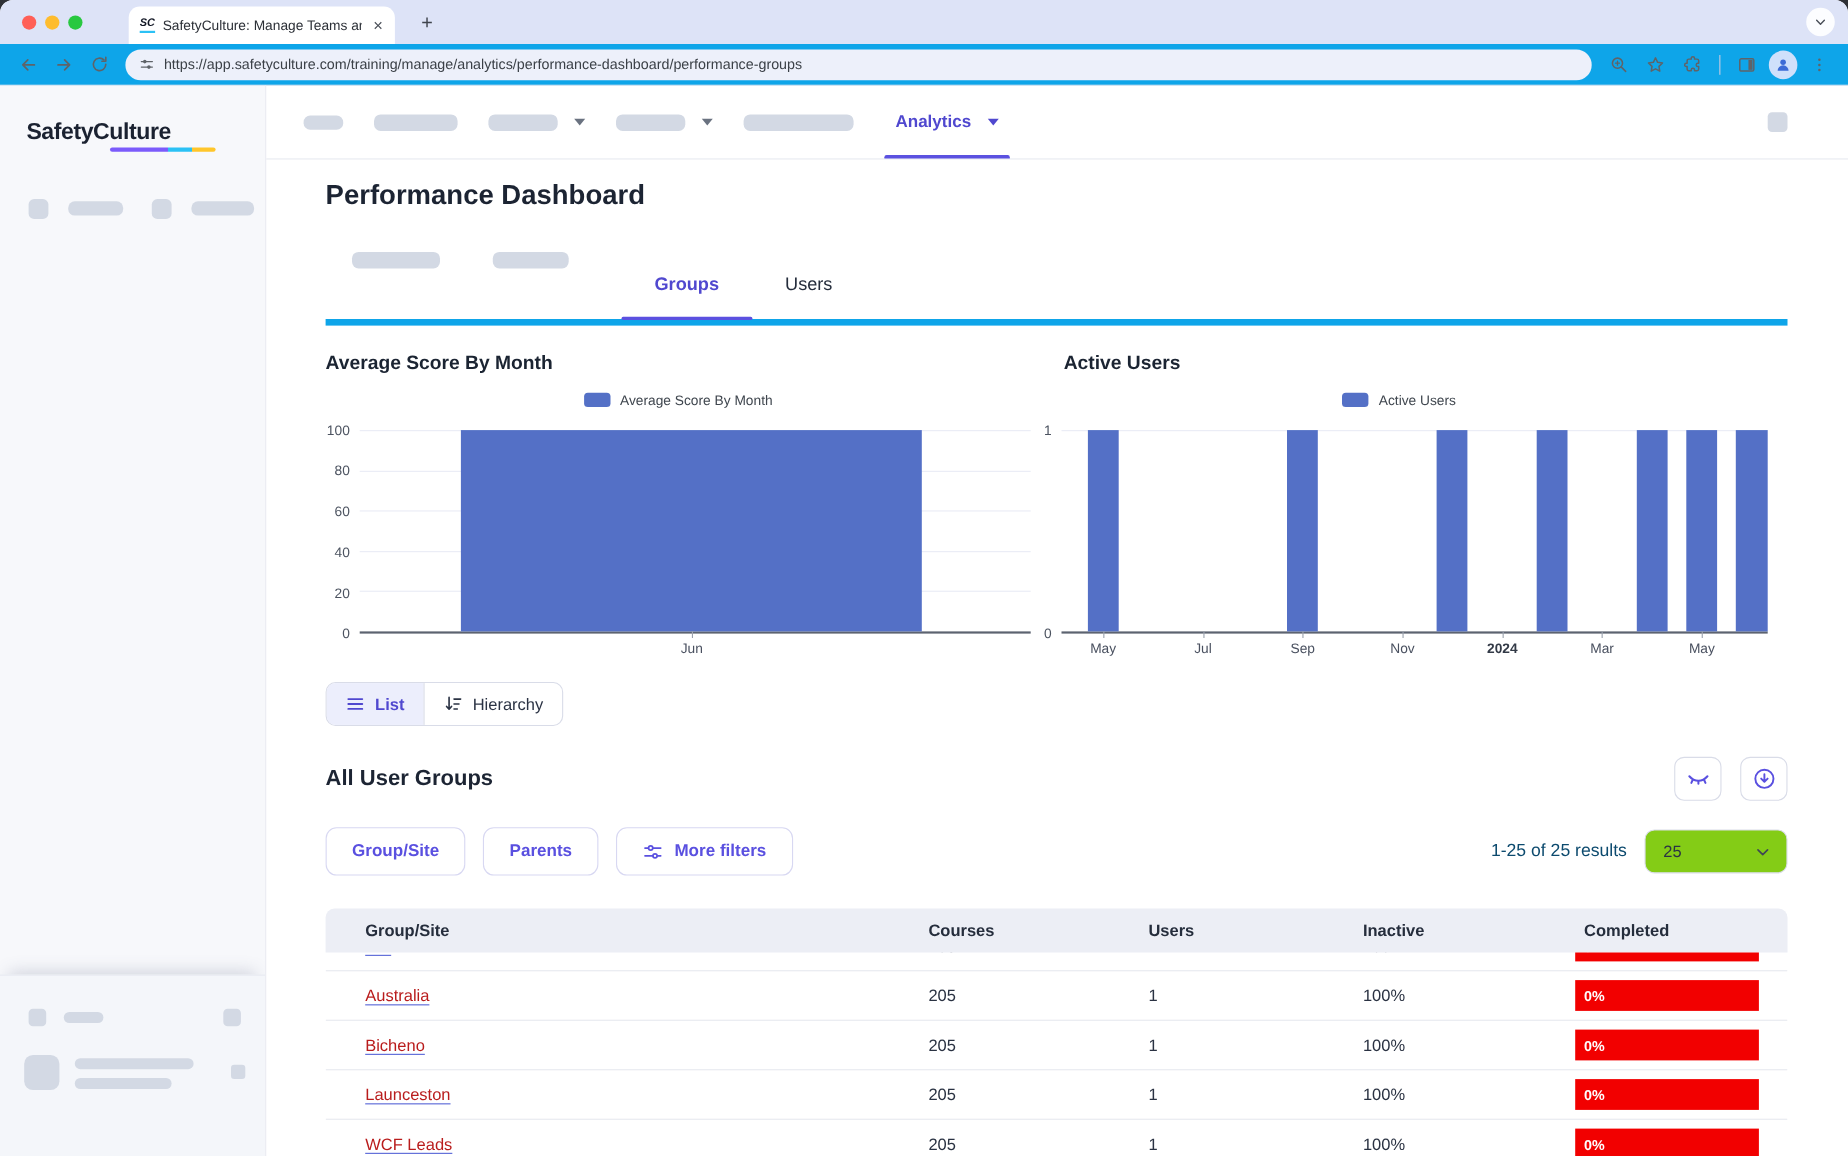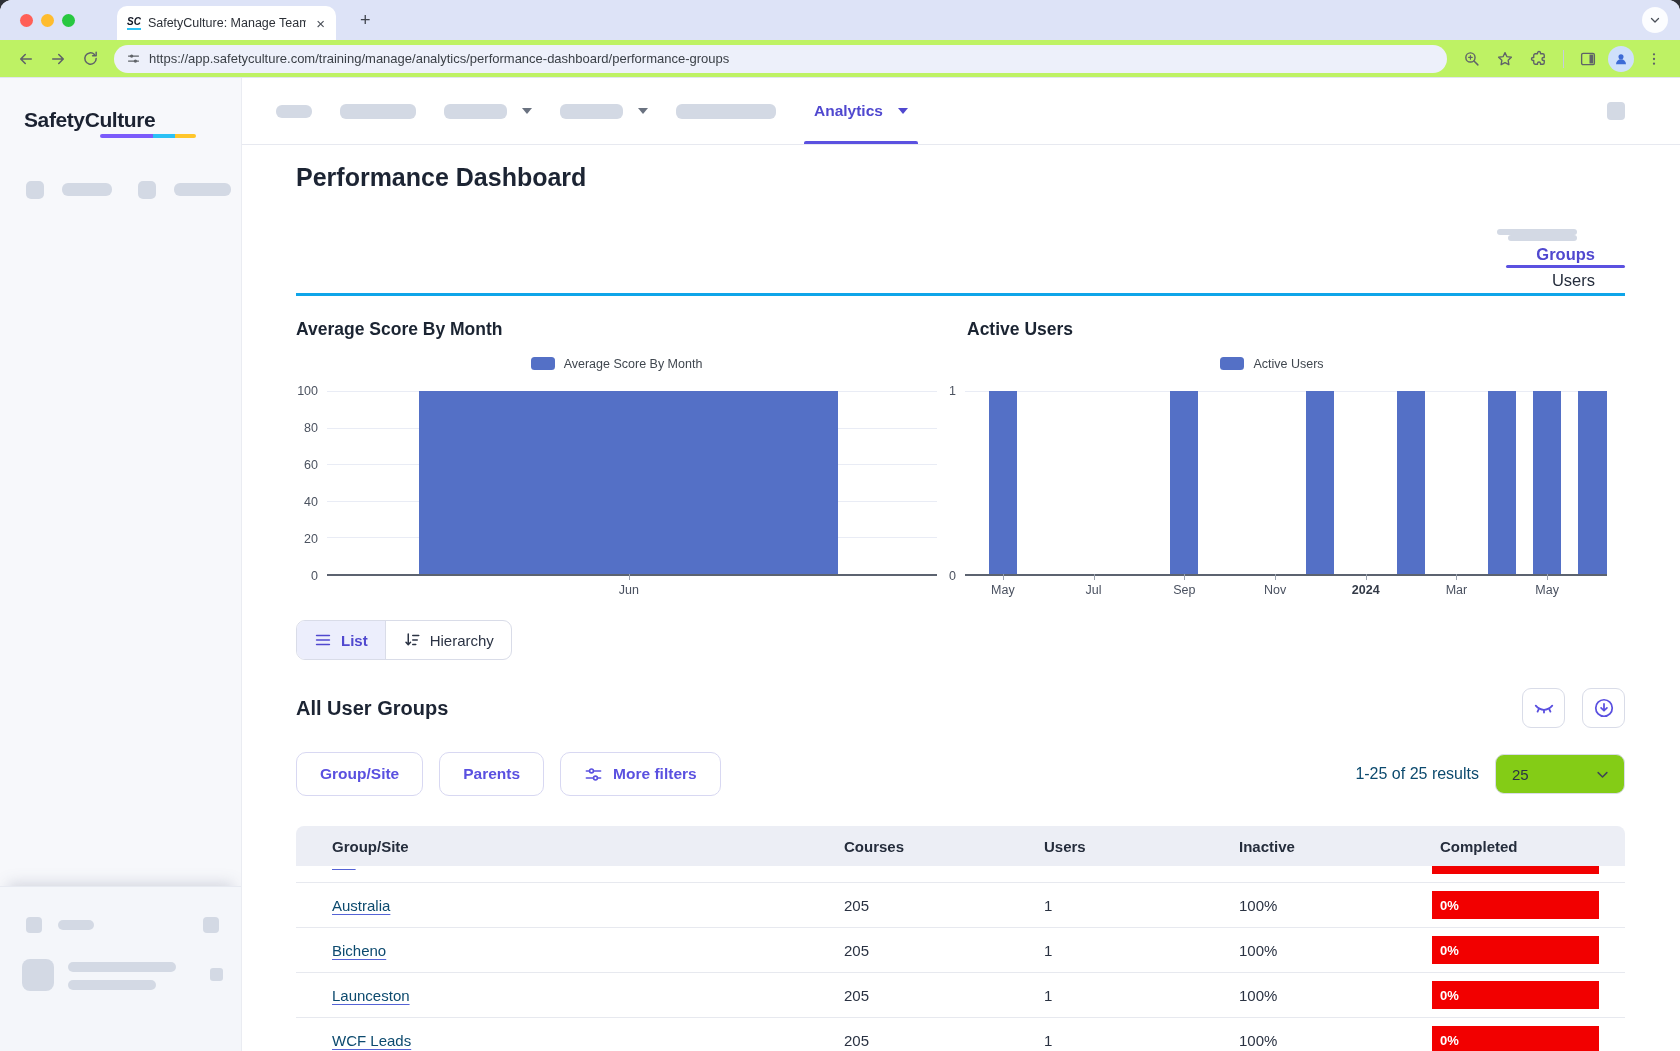--- a/index.html
+++ b/index.html
@@ -6,30 +6,30 @@
   html,body { width:1680px; height:1051px; overflow:hidden; background:#2e3036;
     font-family:"Liberation Sans","DejaVu Sans",sans-serif; }
   .window { width:1680px; height:1051px; border-radius:12px 12px 0 0; overflow:hidden;
     background:#fff; display:flex; flex-direction:column; }
 
   
   .tabstrip { height:40px; background:#dde3f7; display:flex; align-items:center; position:relative; flex:0 0 auto; }
   .traffic { display:flex; gap:8px; margin:0 14px 0 20px; }
   .traffic span { width:13px; height:13px; border-radius:50%; display:block; }
   .tl-red{background:#ff5f57;} .tl-yellow{background:#febc2e;} .tl-green{background:#28c840;}
-  .tab { margin-left:28px; height:34px; align-self:flex-end; width:219px; background:#fff;
+  .tab { margin-left:28px; height:34px; align-self:flex-end; width:242px; background:#fff;
     border-radius:10px 10px 0 0; display:flex; align-items:center; padding:0 8px 0 10px; gap:7px; }
   .favicon { font-size:10px; font-weight:800; color:#101523; line-height:1; border-bottom:2px solid #2bc1f5; padding-bottom:1px; font-style:italic;}
   .tab-title { font-size:12.5px; color:#2c3037; white-space:nowrap; overflow:hidden; flex:1; }
   .tab-close { font-size:15px; color:#4a4f58; padding:0 3px; cursor:default; }
   .newtab { font-size:18px; color:#3f444d; margin-left:16px; padding:2px 8px; }
   .winchev { position:absolute; right:12px; top:7px; width:26px; height:26px; border-radius:50%;
     background:rgba(255,255,255,.9); display:flex; align-items:center; justify-content:center; }
 
-  .toolbar { height:38px; background:#bef264; border-bottom:1px solid #e2e5f0; display:flex; align-items:center; padding:0 12px; gap:4px; flex:0 0 auto;}
+  .toolbar { height:38px; background:#0ea5e9; border-bottom:1px solid #e2e5f0; display:flex; align-items:center; padding:0 12px; gap:4px; flex:0 0 auto;}
   .tbtn { width:28px; height:28px; display:flex; align-items:center; justify-content:center; border-radius:50%; }
   .urlpill { flex:1; height:28px; background:#edf0fa; border-radius:14px; margin:0 6px; display:flex; align-items:center; padding:0 12px; gap:8px; }
   .url { font-size:13px; color:#3b4047; white-space:nowrap; overflow:hidden; }
   .tb-right { display:flex; align-items:center; gap:6px; }
   .tb-div { width:1px; height:18px; background:#c6cbe0; margin:0 4px; }
   .avatar { width:26px; height:26px; border-radius:50%; background:#cfe0fb; display:flex; align-items:center; justify-content:center; }
 
   
   .app { flex:1; display:flex; min-height:0; background:#fff; }
 
@@ -62,21 +62,21 @@
   .nav-analytics .caret { border-top-color:#5048cf; }
   .tn-underline { position:absolute; left:0; right:0; bottom:0; height:3px; background:#5b51e0; border-radius:2px 2px 0 0; }
   .tn-spacer { flex:1; }
   .tn-sq { width:18px; height:18px; border-radius:4px; margin-right:55px; }
 
   .content { flex:1; padding:0 55px 0 54px; min-height:0; }
 
   .page-title { margin-top:18px; font-size:25px; font-weight:800; color:#1c2433; }
 
   
-  .tabsrow { margin-top:37px; height:67px; border-bottom:3px solid #0ea5e9; display:flex; align-items:flex-end; padding-left:24px;flex-direction:column; }
+  .tabsrow { margin-top:37px; height:67px; border-bottom:6px solid #0ea5e9; display:flex; align-items:flex-start; padding-left:24px; }
   .sk-tab { margin-right:48px; }
   .tabitem { position:relative; height:100%; display:flex; align-items:center; padding:0 30px; font-size:16.5px; color:#252d3c; }
   .tabitem.active { color:#5048cf; font-weight:600; }
   .tab-underline { position:absolute; left:0; right:0; bottom:-1px; height:3px; background:#5b51e0; border-radius:2px; }
 
   
   .chartsrow { display:flex; margin-top:23px; }
   .chart-left { width:641px; flex:0 0 641px; }
   .chart-right { flex:1; padding-right:18px; }
   .chart-title { font-size:17.5px; font-weight:800; color:#1b2432; }
@@ -123,21 +123,21 @@
     border-radius:8px 8px 0 0; height:40px; align-items:center; font-size:15px; font-weight:700; color:#252d3c; }
   .thead > div { padding-left:34px; }
   .thead .hc-name { padding-left:36px; }
   .thead .hc-completed { padding-left:45px; }
   .tbody { overflow:hidden; }
   .trow { display:grid; grid-template-columns:514px 200px 195px 190px 230px; height:45px; align-items:center;
     border-bottom:1px solid #e7e9ef; font-size:15px; color:#2a3242; }
   .trow.clip-top { margin-top:-28px; }
   .tcell { padding-left:34px; }
   .cell-name { padding-left:36px; }
-  .grouplink { color:#0c4a6e; text-decoration-color:#5563d6; text-underline-offset:3px; }
+  .grouplink { color:#b91c1c; text-decoration-color:#5563d6; text-underline-offset:3px; }
   .cell-completed { padding-left:37px; }
   .completed-bar { width:167px; height:28px; background:#f20000; color:#fff; font-size:13px; font-weight:600;
     display:flex; align-items:center; padding-left:8px; }
 
   svg { display:block; }
 </style>
 </head>
 <body>
 
 <div class="window">

